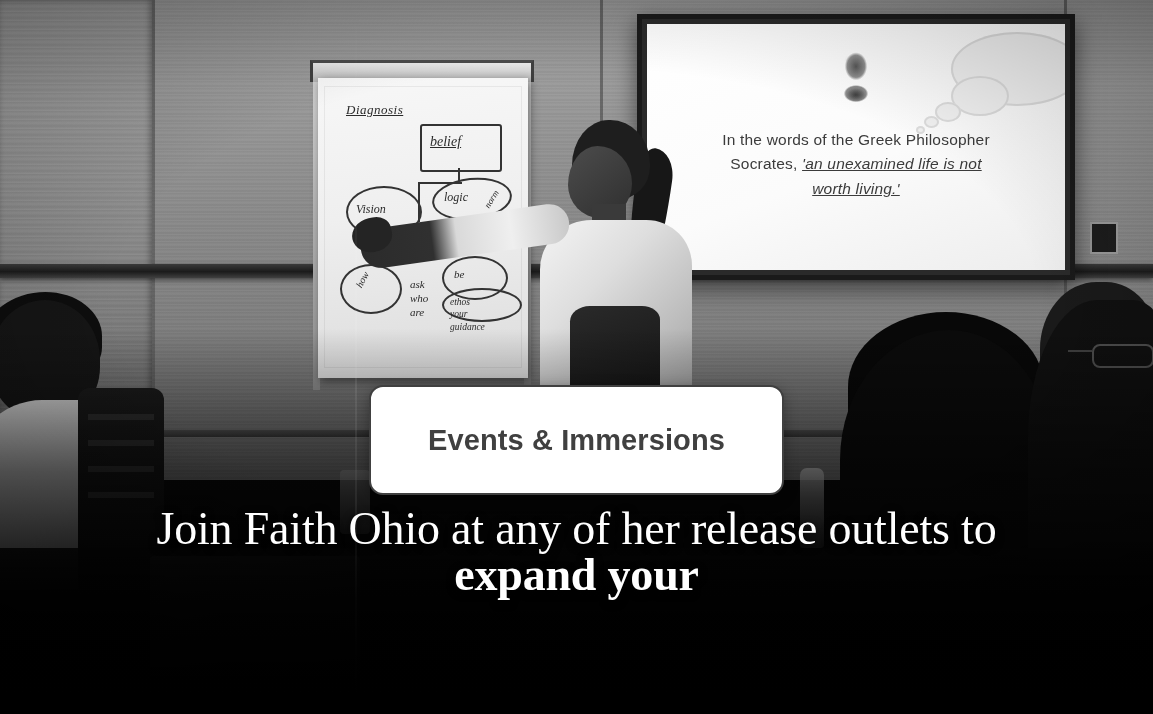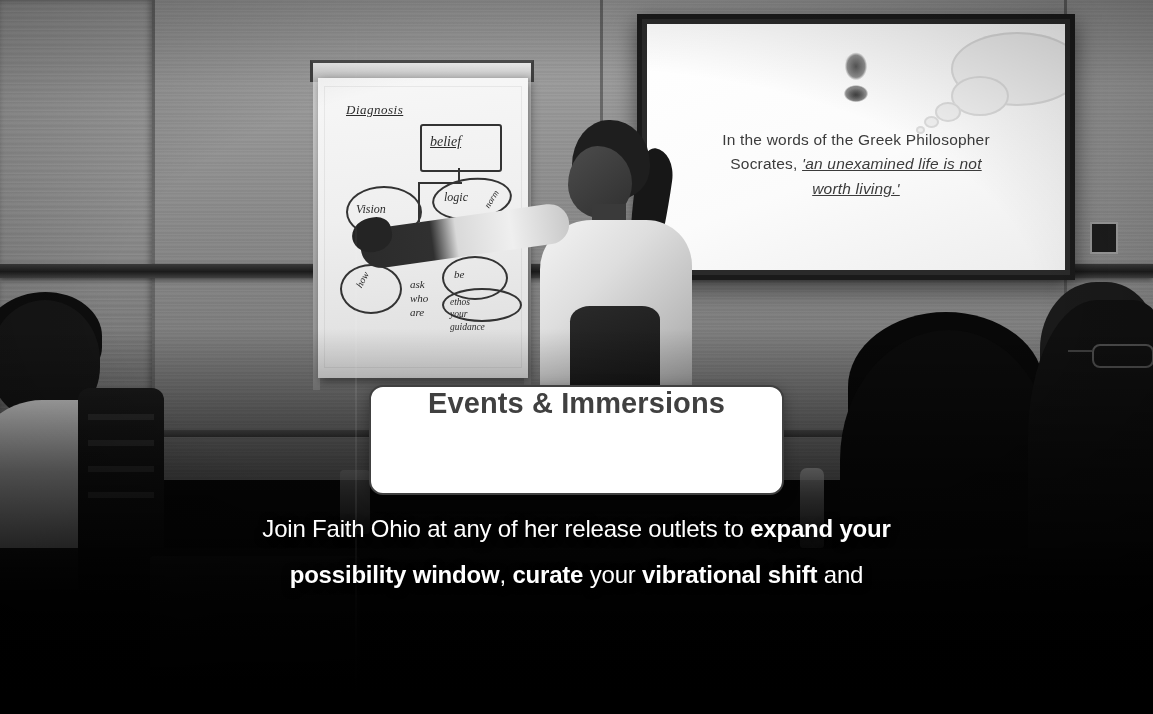--- a/index.html
+++ b/index.html
@@ -191,39 +191,39 @@
       linear-gradient(180deg,rgba(0,0,0,0) 46%,rgba(0,0,0,.55) 66%,rgba(0,0,0,.88) 84%,#000 100%),
       radial-gradient(ellipse 105% 85% at 50% 42%, rgba(0,0,0,0) 38%, rgba(0,0,0,.5) 100%);
   }
 
   
   .cta-button{
     position:absolute;left:369px;top:385px;width:415px;height:110px;
     background:#ffffff;
     border:2px solid #d0191b;
     border-radius:14px;
-    display:flex;justify-content:center;
+    display:flex;align-items:center;justify-content:center;
     box-shadow:0 4px 14px rgba(0,0,0,.35);
     cursor:pointer;
     box-sizing:border-box;
   }
   .cta-label{
     color:#d0191b;
     font-size:29px;
     font-weight:bold;
     letter-spacing:.1px;
     font-family:"Liberation Sans",sans-serif;
   }
 
   .caption{
     position:absolute;left:96px;top:506px;width:961px;
     text-align:center;color:#ffffff;
-    font-size:24px;line-height:46px;letter-spacing:-.2px;
+    font-size:46px;line-height:46px;letter-spacing:-.2px;
     text-shadow:0 2px 8px rgba(0,0,0,.85);
-    font-family:Liberation Sans, sans-serif;
+    font-family:Liberation Serif, serif;
   }
   .caption b{font-weight:bold;}
   .caption .ln{display:block;}
 </style>
 </head>
 <body>
 
 <div id="stage">
 
   <div class="scene">
@@ -314,16 +314,15 @@
     <div class="vignette"></div>
     <div class="bottom-band"></div>
   </div>
 
   <div class="cta-button">
     <span class="cta-label">Events &amp; Immersions</span>
   </div>
 
   <div class="caption">
     <span class="ln"><span>Join Faith Ohio at any of her release outlets to </span><b>expand your</b></span>
-    <span class="ln"><b>possibility window</b><span>, </span><b>curate</b><span> your </span><b>vibrational shift</b><span> and</span></span>
   </div>
 
 </div>
 
 </body></html>

